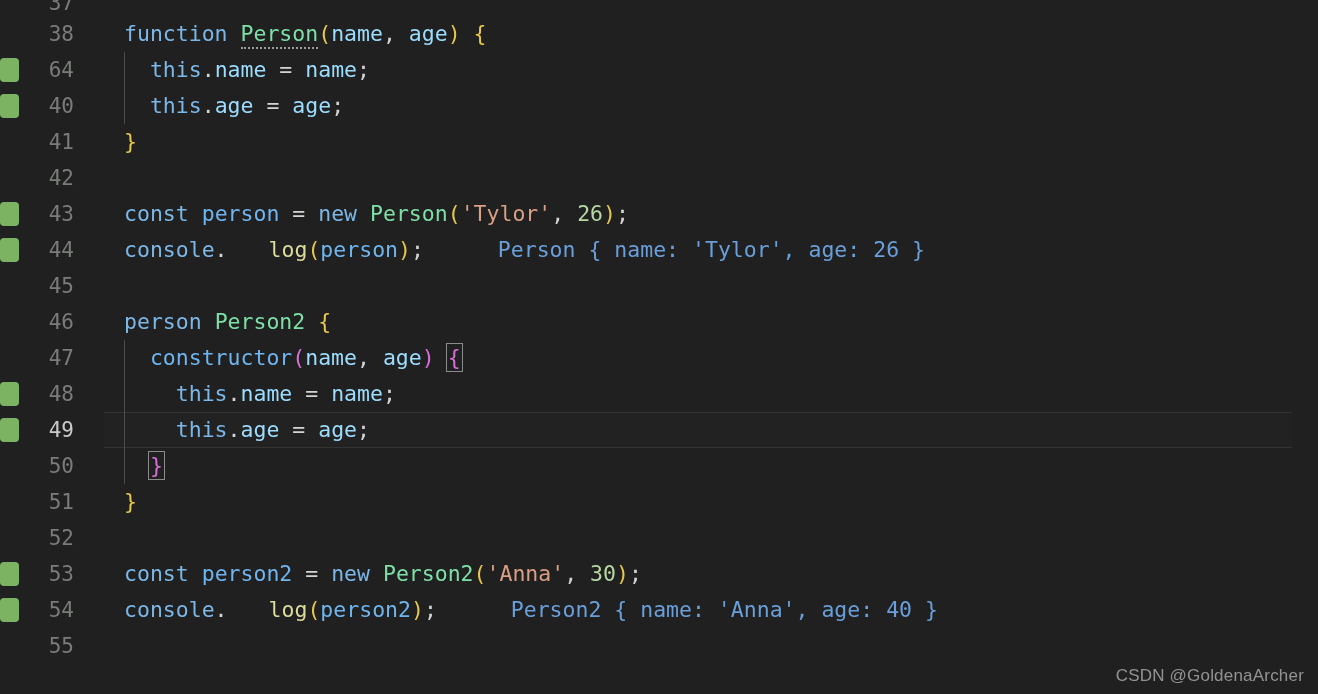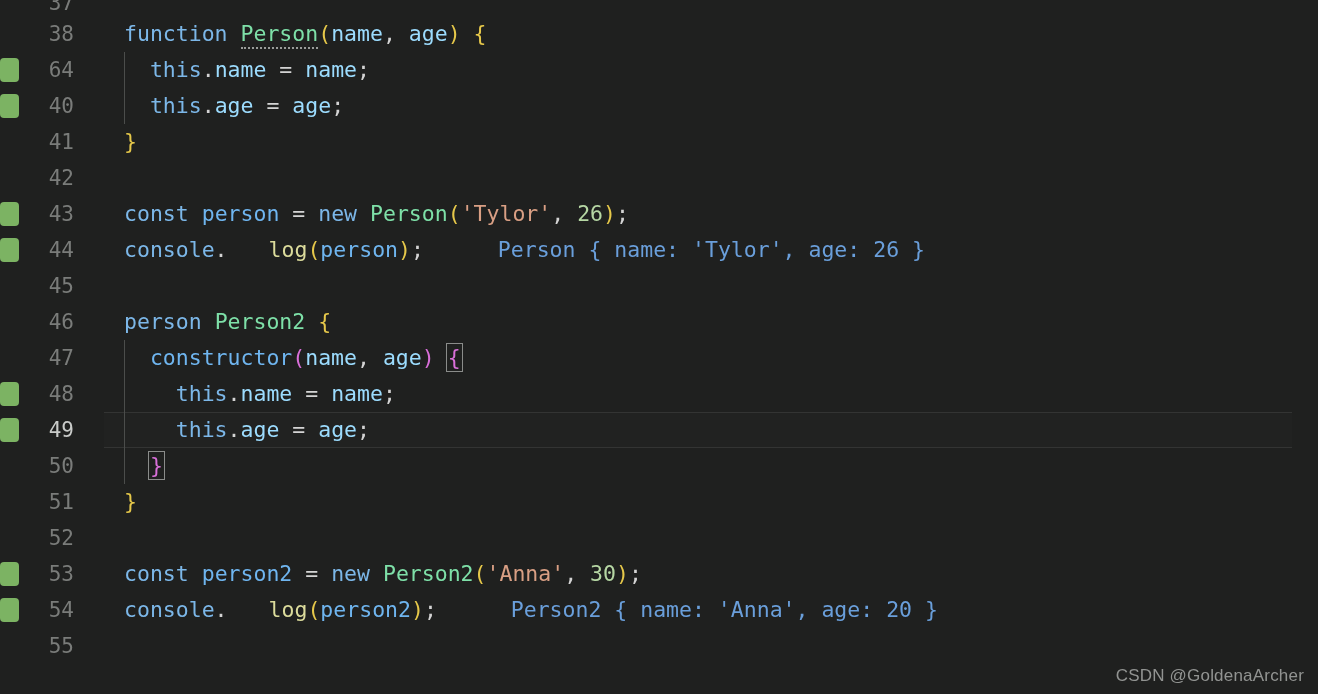--- a/index.html
+++ b/index.html
@@ -233,21 +233,21 @@
 
     <div class="line">
       <span class="gitmark"></span>
       <span class="lineno">53</span>
       <span class="content"><span class="kw">const</span><span class="punc"> </span><span class="var">person2</span><span class="punc"> </span><span class="punc">=</span><span class="punc"> </span><span class="kw">new</span><span class="punc"> </span><span class="fn-decl">Person2</span><span class="paren-y">(</span><span class="str">'Anna'</span><span class="punc">,</span><span class="punc"> </span><span class="num">30</span><span class="paren-y">)</span><span class="punc">;</span></span>
     </div>
 
     <div class="line">
       <span class="gitmark"></span>
       <span class="lineno">54</span>
-      <span class="content"><span class="kw">console</span><span class="punc">.</span><span class="method">log</span><span class="paren-y">(</span><span class="var">person2</span><span class="paren-y">)</span><span class="punc">;</span><span class="punc">  </span><span class="comment">Person2 { name: 'Anna', age: 20 }</span></span>
+      <span class="content"><span class="kw">console</span><span class="punc">.</span><span class="method">log</span><span class="paren-y">(</span><span class="var">person2</span><span class="paren-y">)</span><span class="punc">;</span><span class="punc">  </span><span class="comment">Person2 { name: 'Anna', age: 40 }</span></span>
     </div>
 
     <div class="line">
       <span class="lineno">55</span>
       <span class="content"></span>
     </div>
 
   </div>
 
   <div class="watermark">CSDN @GoldenaArcher</div>

